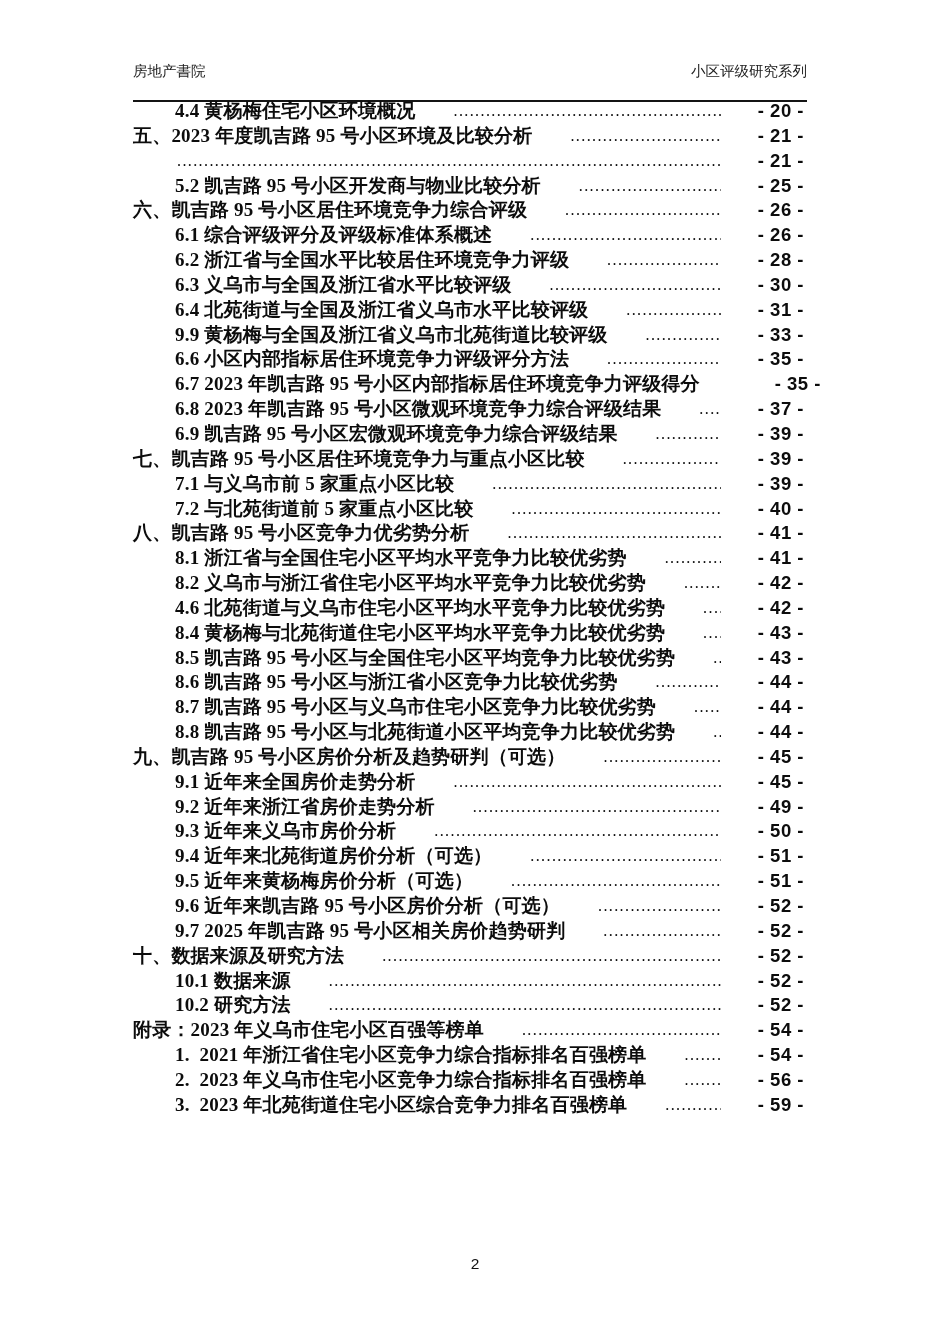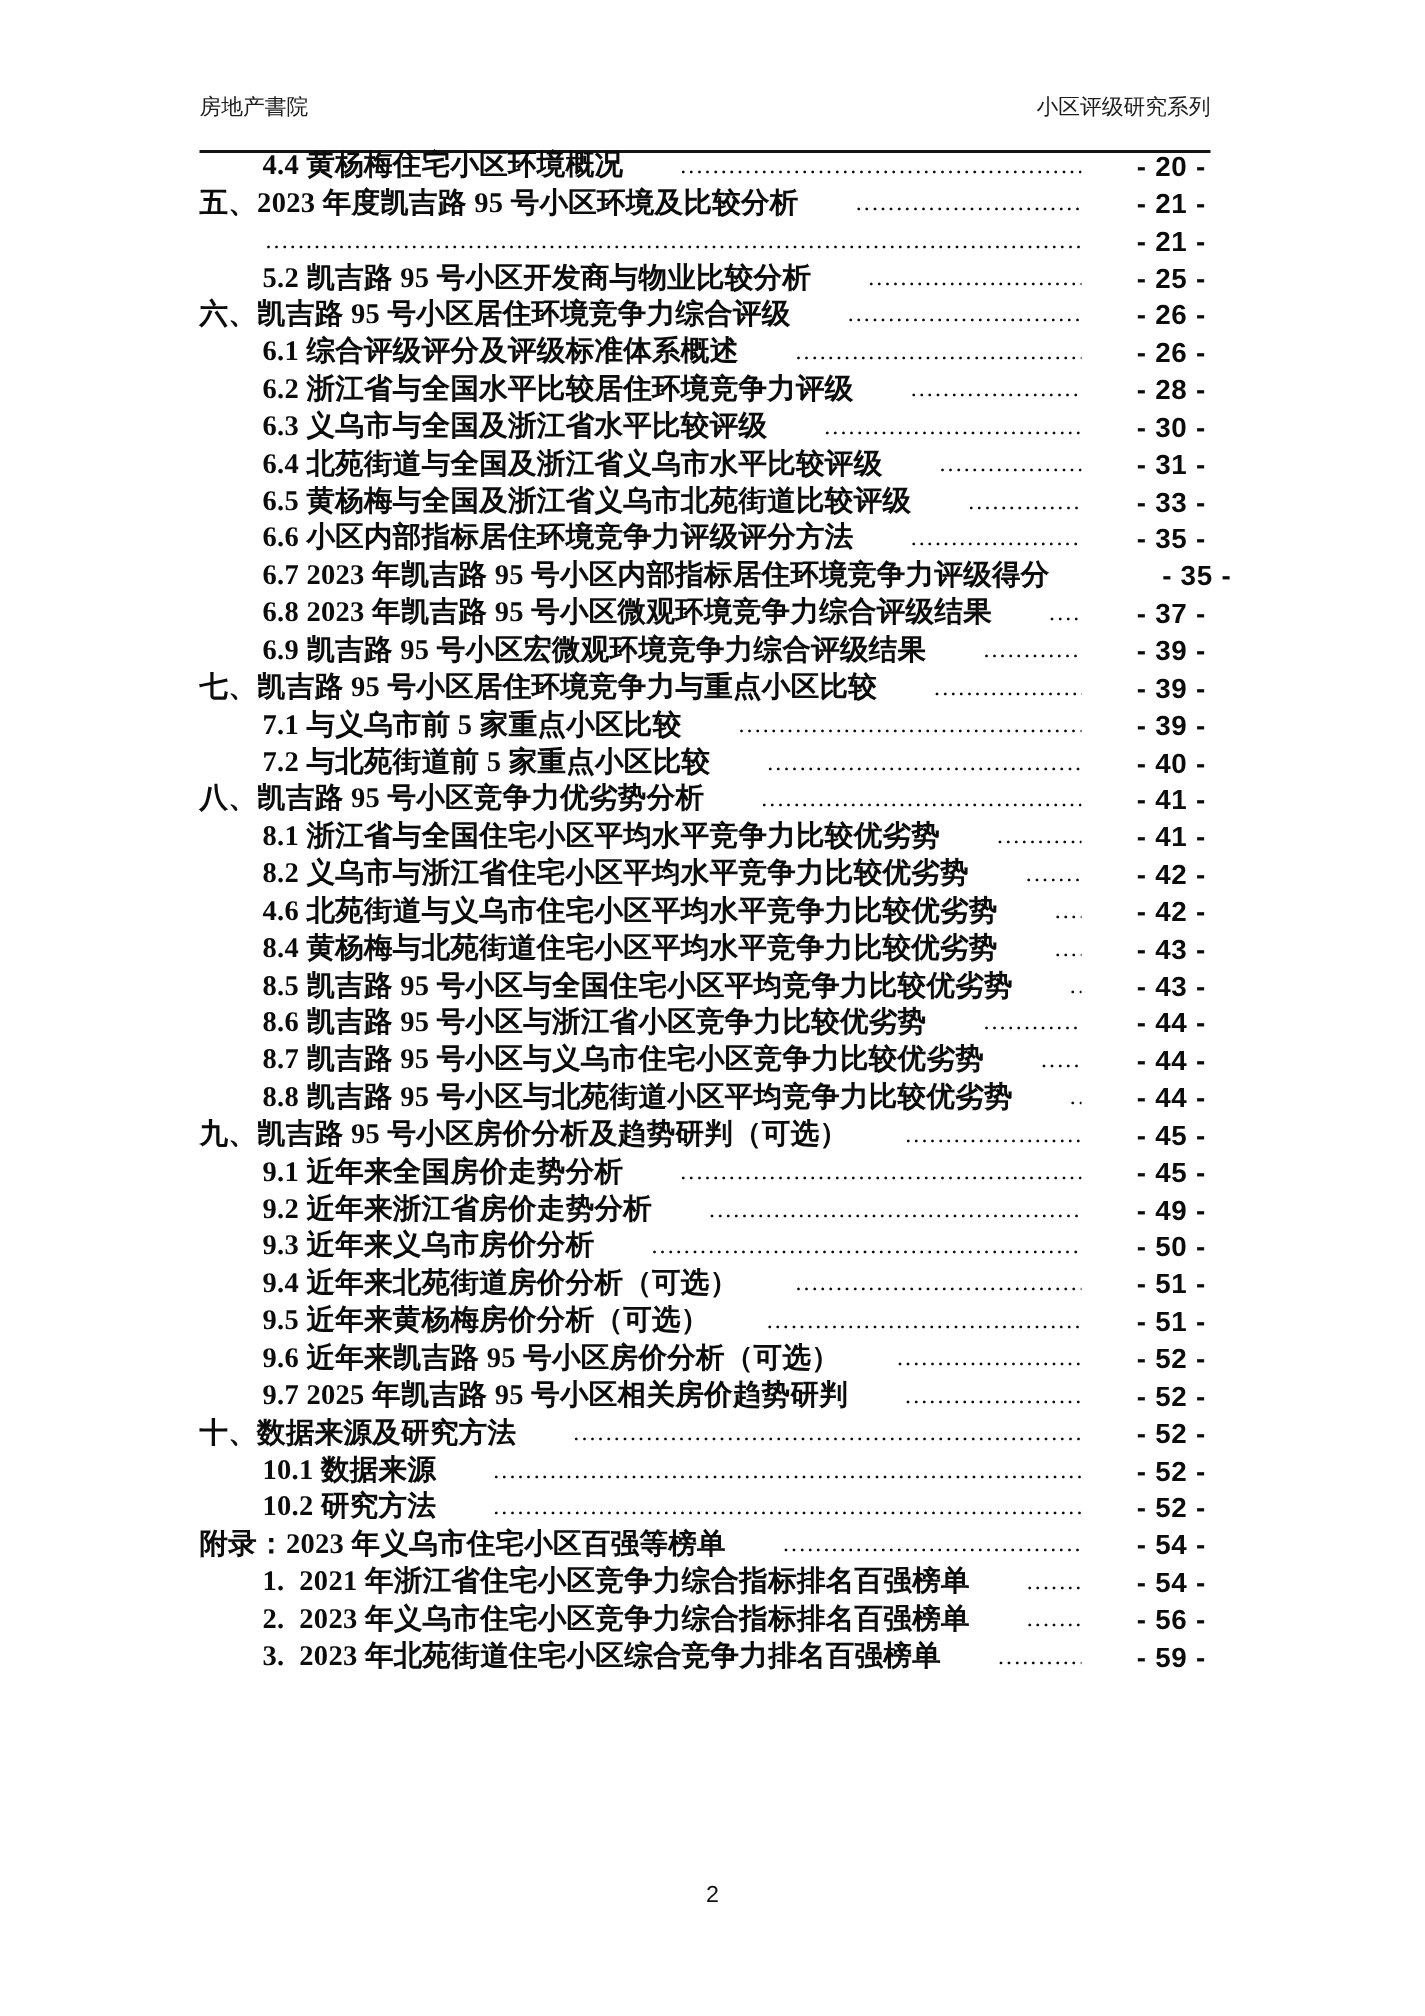--- a/index.html
+++ b/index.html
@@ -143,21 +143,21 @@
         <span class="toc-label">6.3 义乌市与全国及浙江省水平比较评级</span>
         <span class="toc-leader"></span>
         <span class="toc-page">- 30 -</span>
       </div>
       <div class="toc-row level-2">
         <span class="toc-label">6.4 北苑街道与全国及浙江省义乌市水平比较评级</span>
         <span class="toc-leader"></span>
         <span class="toc-page">- 31 -</span>
       </div>
       <div class="toc-row level-2">
-        <span class="toc-label">6.5 黄杨梅与全国及浙江省义乌市北苑街道比较评级</span>
+        <span class="toc-label">9.9 黄杨梅与全国及浙江省义乌市北苑街道比较评级</span>
         <span class="toc-leader"></span>
         <span class="toc-page">- 33 -</span>
       </div>
       <div class="toc-row level-2">
         <span class="toc-label">6.6 小区内部指标居住环境竞争力评级评分方法</span>
         <span class="toc-leader"></span>
         <span class="toc-page">- 35 -</span>
       </div>
       <div class="toc-row level-2">
         <span class="toc-label">6.7 2023 年凯吉路 95 号小区内部指标居住环境竞争力评级得分</span>

